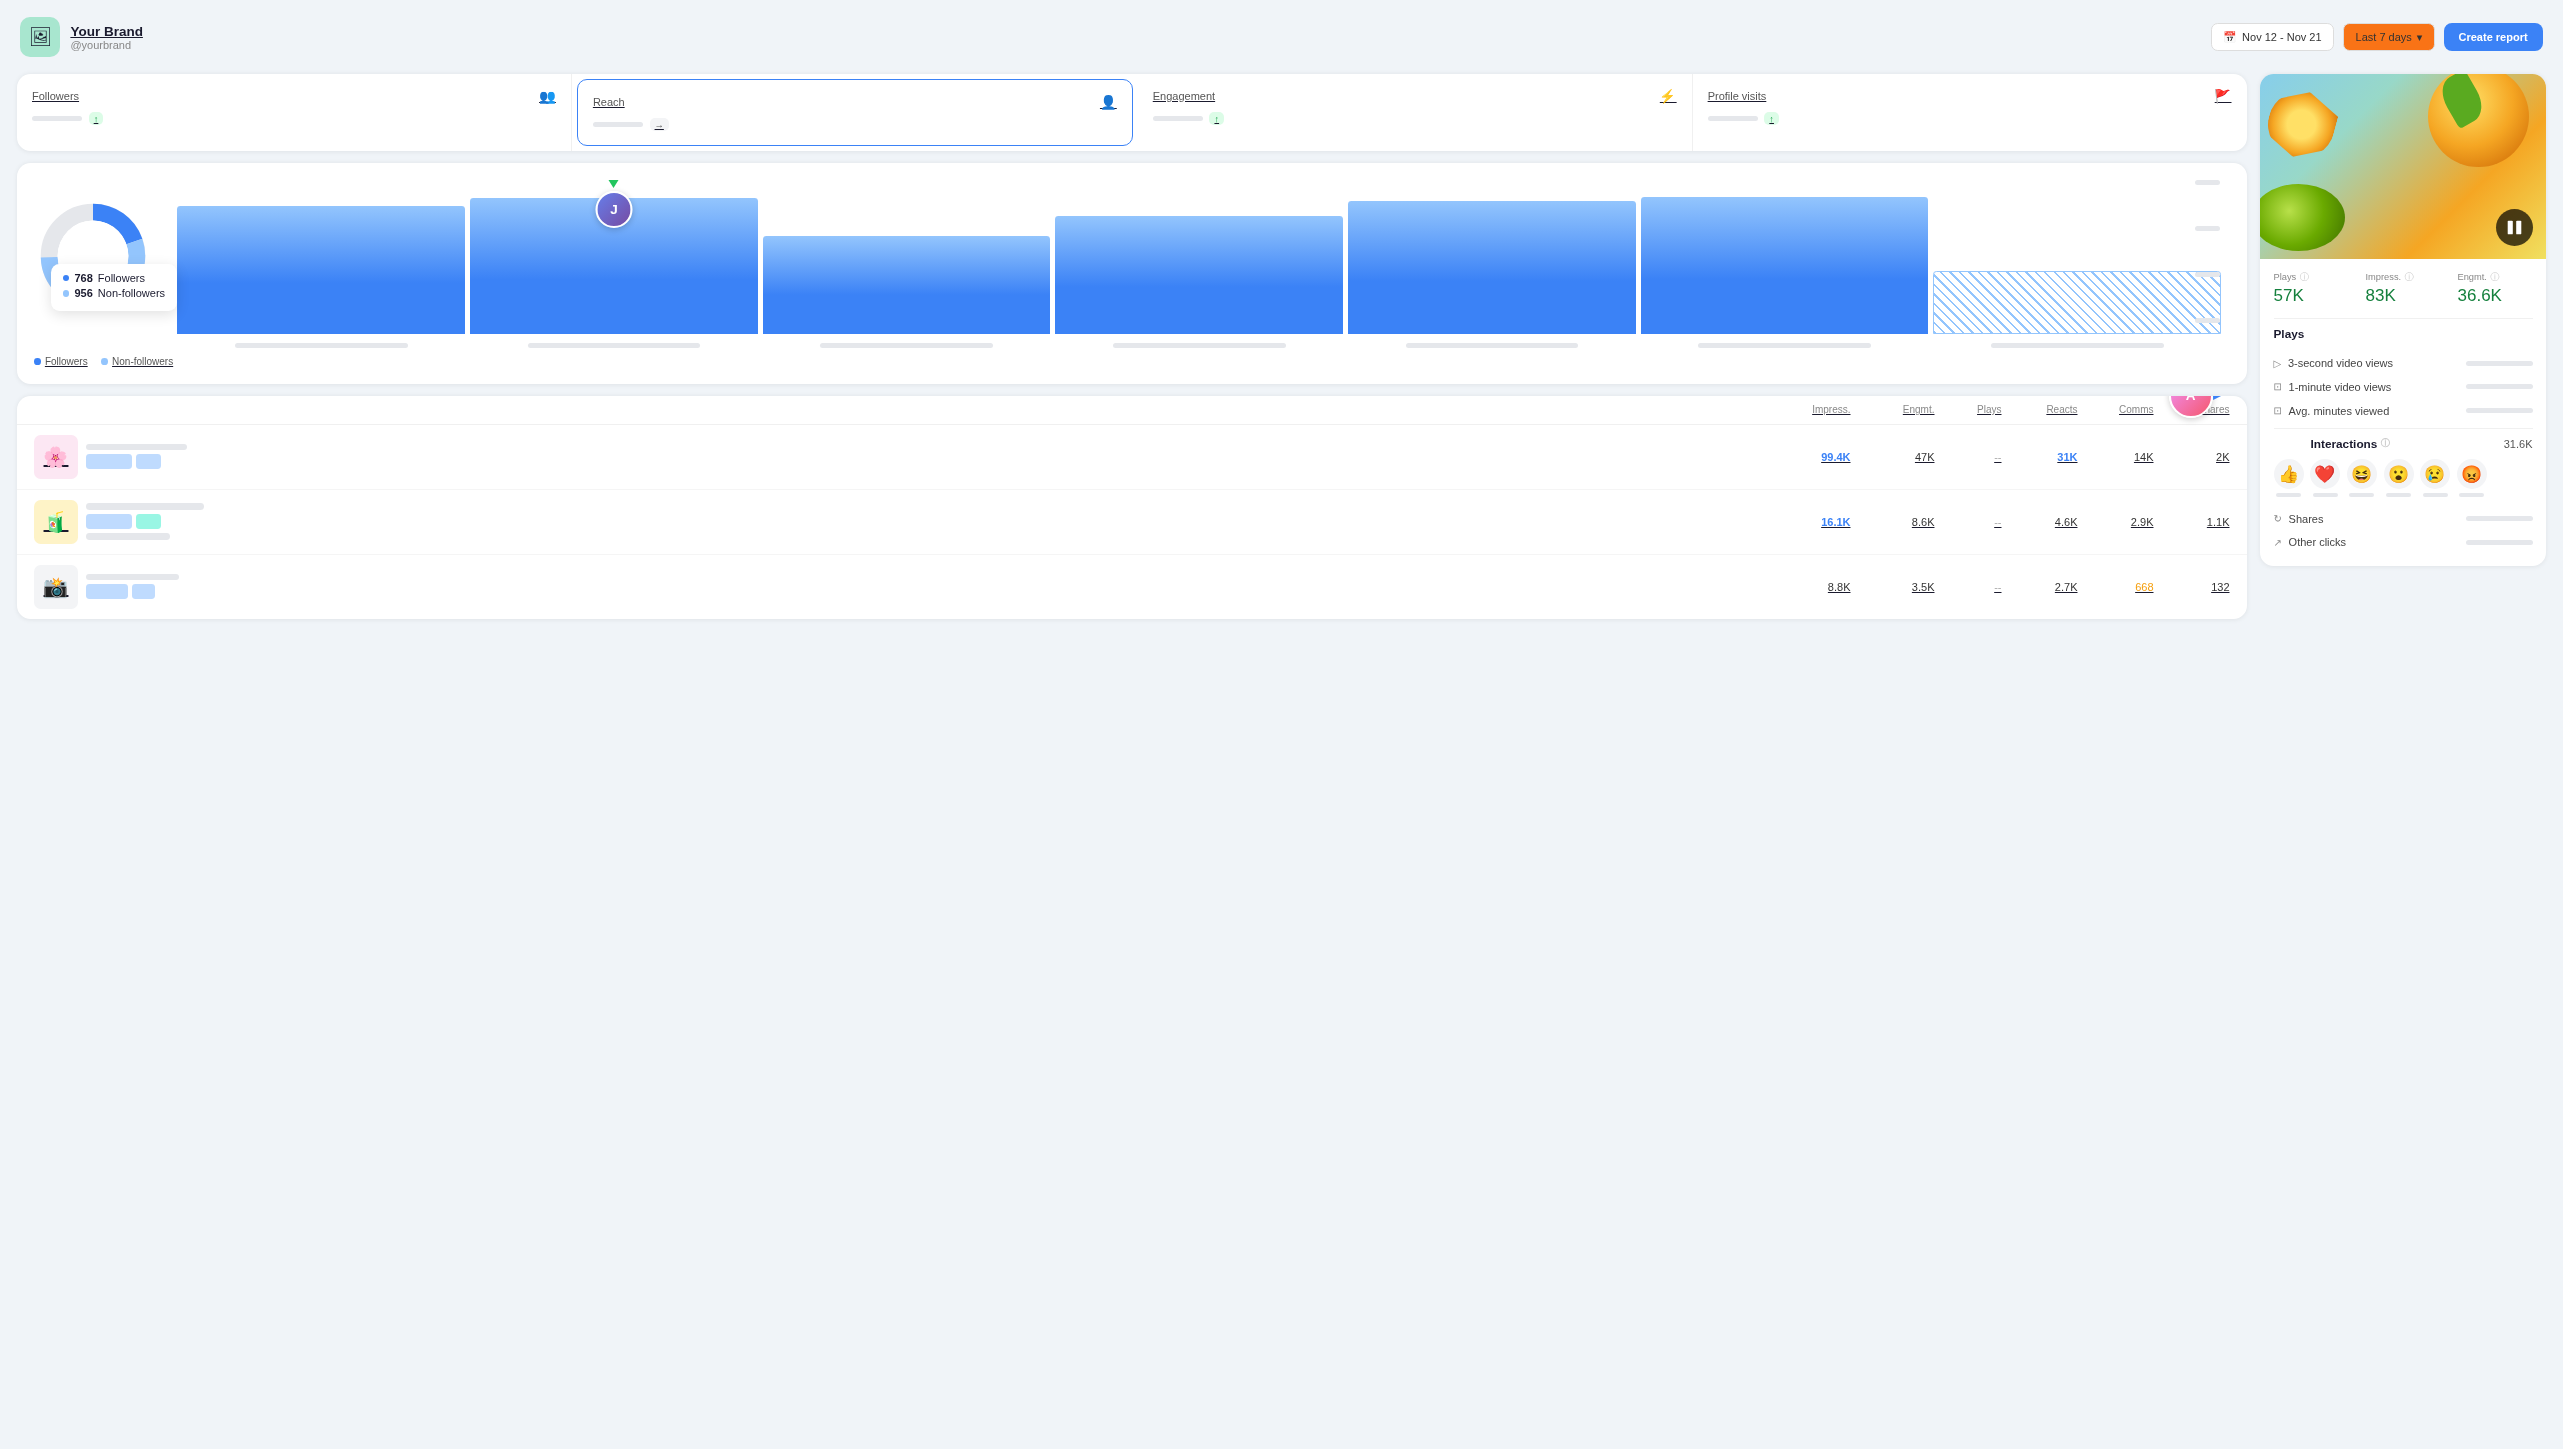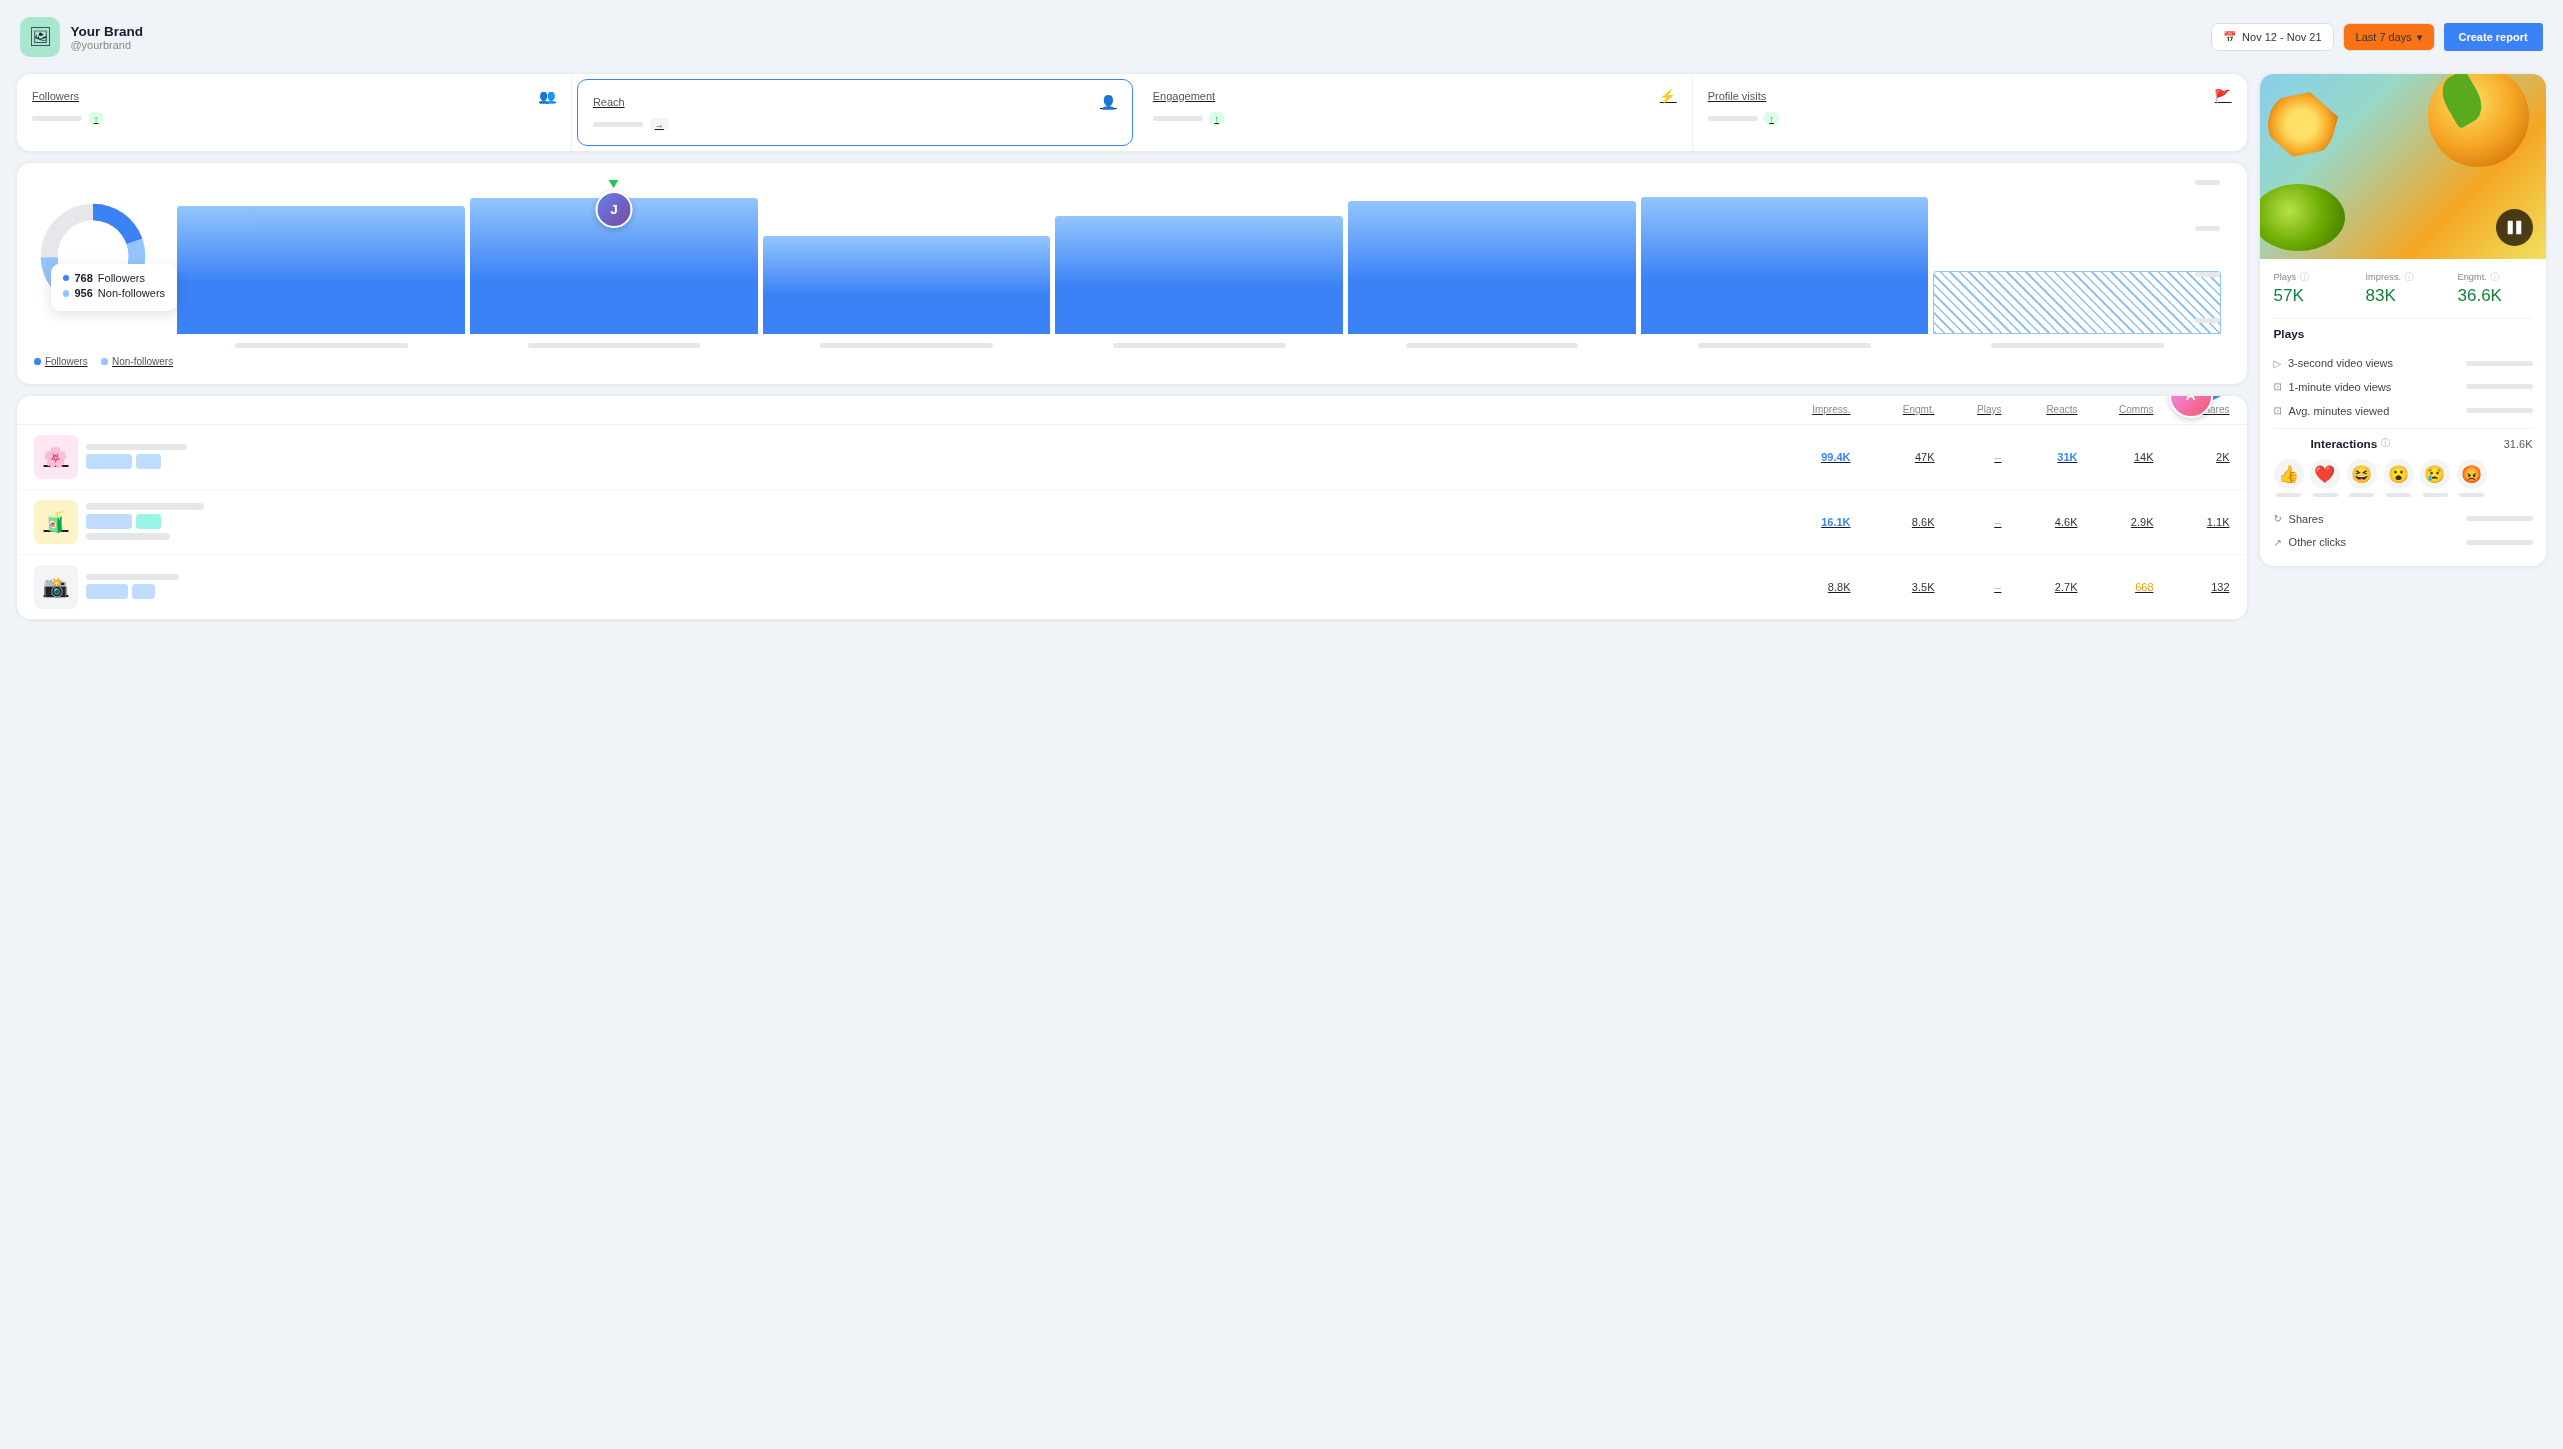--- a/index.html
+++ b/index.html
@@ -31,20 +31,21 @@
       border-radius: 10px;
       display: flex;
       align-items: center;
       justify-content: center;
       font-size: 18.5px;
     }
     .brand-name {
       font-weight: 700;
       font-size: 13.5px;
       color: #1a1a2e;
+      text-decoration: underline;
     }
     .brand-handle {
       font-size: 11px;
       color: #888;
     }
     .header-controls {
       display: flex;
       align-items: center;
       gap: 8.4px;
     }
@@ -69,21 +70,21 @@
       border-radius: 6.7px;
       padding: 6.7px 11.8px;
       font-size: 11px;
       cursor: pointer;
       color: #333;
     }
     .create-report-btn {
       background: #3b82f6;
       color: white;
       border: none;
-      border-radius: 3px;
+      border-radius: 8px;
       padding: 7.6px 15px;
       font-size: 11px;
       font-weight: 600;
       cursor: pointer;
     }
 
     
     .main-layout {
       display: flex;
       gap: 13.5px;

